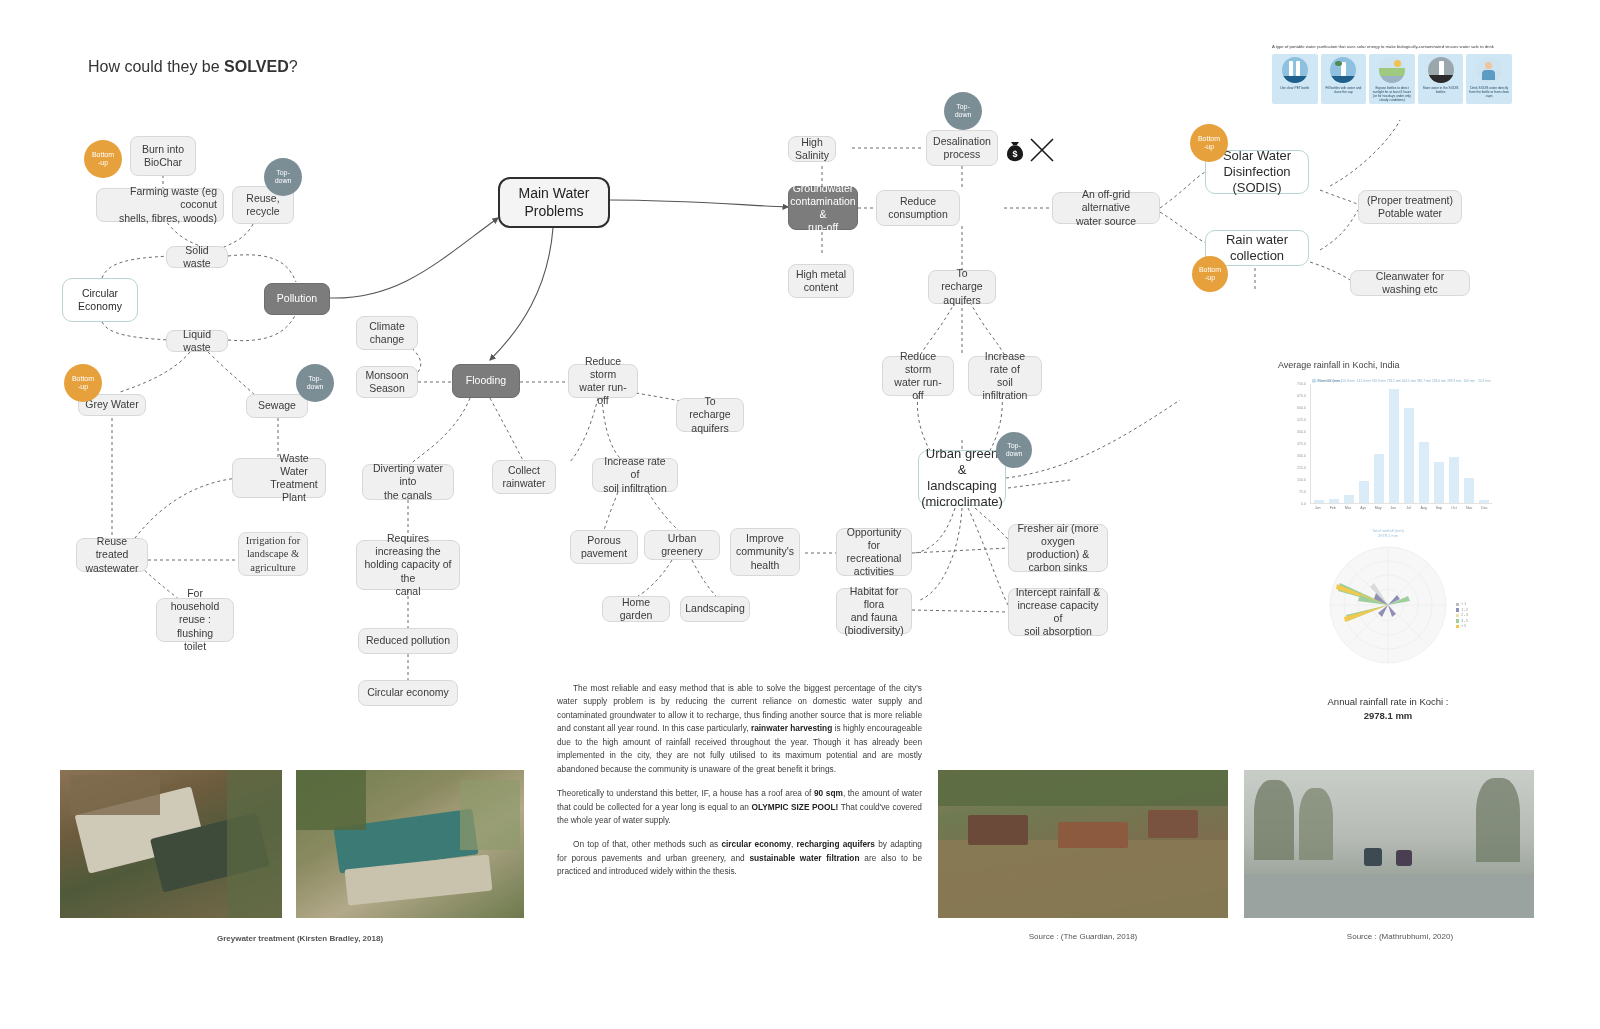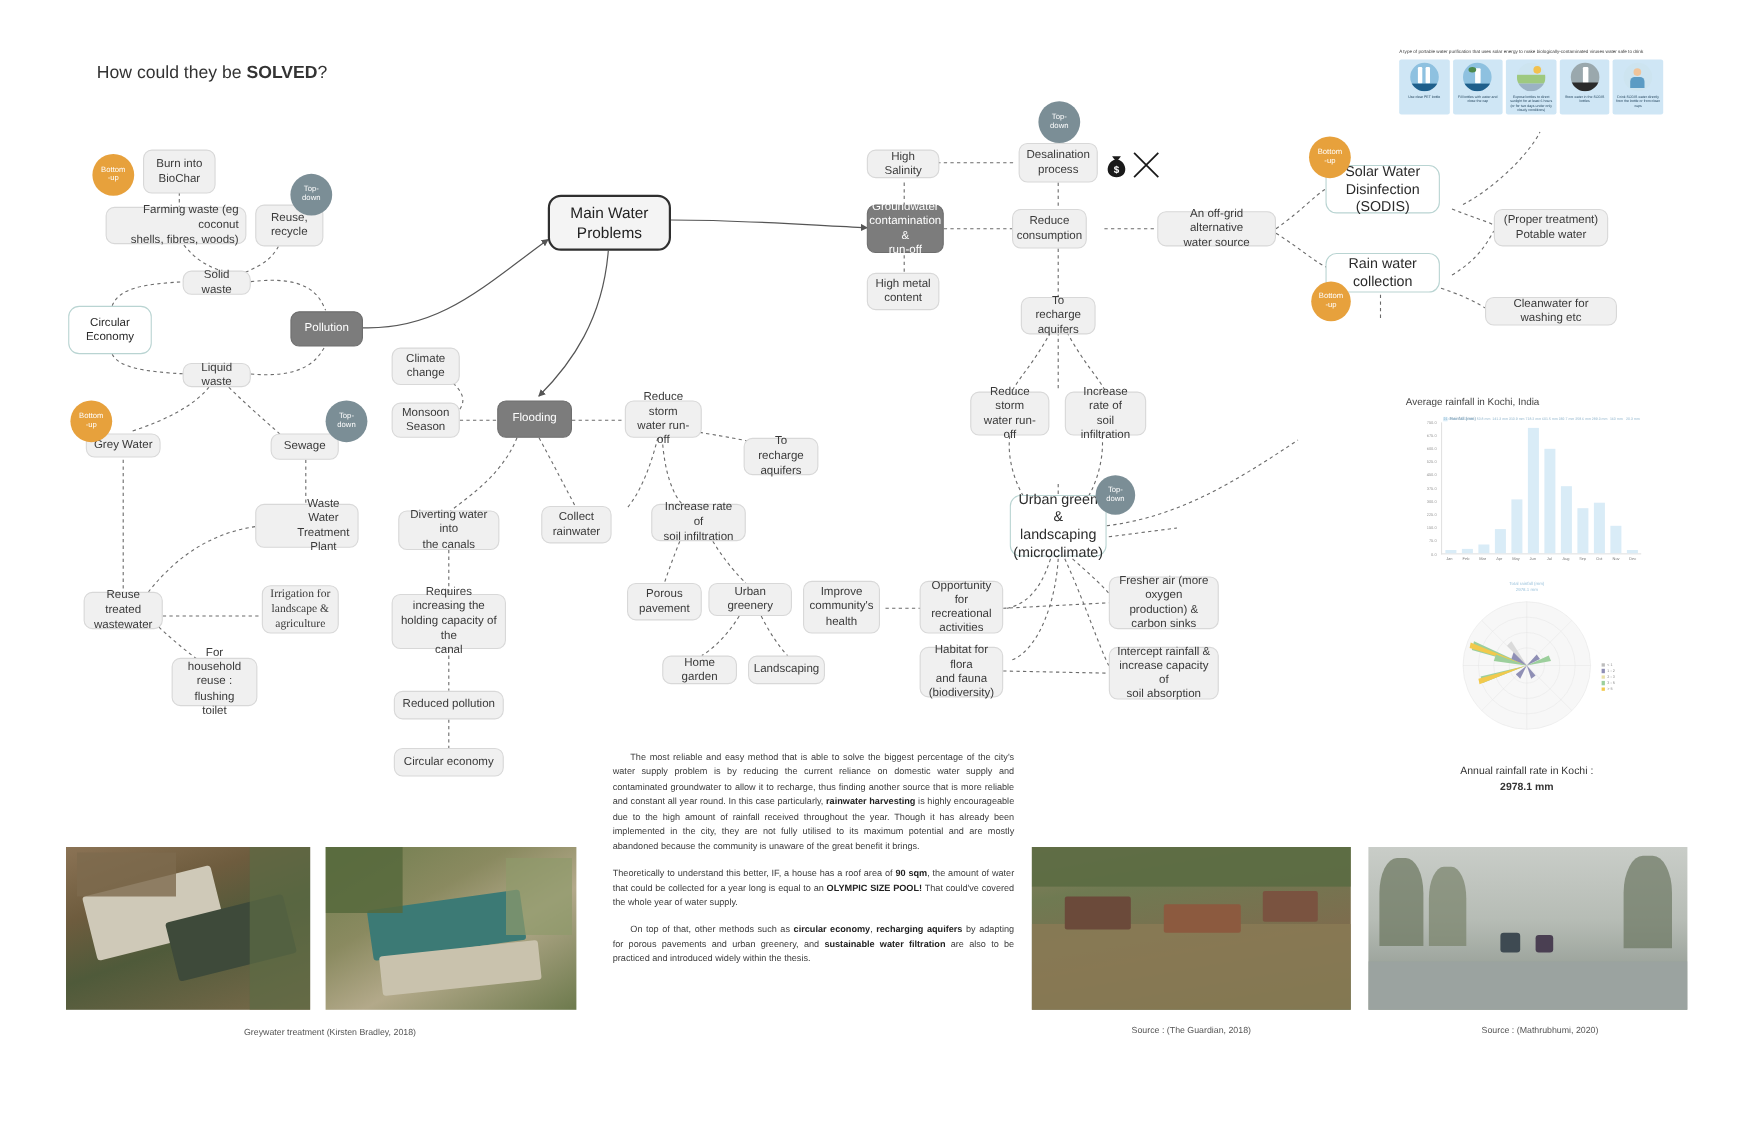--- a/index.html
+++ b/index.html
@@ -254,26 +254,26 @@
 holding capacity of the
 canal</div>
   <div class="node" style="left:358px;top:628px;width:100px;height:26px;">Reduced pollution</div>
   <div class="node" style="left:358px;top:680px;width:100px;height:26px;">Circular economy</div>
   <div class="node" style="left:570px;top:530px;width:68px;height:34px;">Porous
 pavement</div>
   <div class="node" style="left:644px;top:530px;width:76px;height:30px;">Urban greenery</div>
   <div class="node" style="left:602px;top:596px;width:68px;height:26px;">Home garden</div>
   <div class="node" style="left:680px;top:596px;width:70px;height:26px;">Landscaping</div>
 
-  <div class="node" style="left:788px;top:136px;width:66px;height:26px;">High Salinity</div>
-  <div class="node" style="left:788px;top:248px;width:66px;height:34px;">High metal
+  <div class="node" style="left:788px;top:136px;width:48px;height:26px;">High Salinity</div>
+  <div class="node" style="left:788px;top:264px;width:66px;height:34px;">High metal
 content</div>
   <div class="node" style="left:926px;top:130px;width:72px;height:36px;">Desalination
 process</div>
-  <div class="node" style="left:920px;top:190px;width:68px;height:36px;">Reduce
+  <div class="node" style="left:876px;top:190px;width:84px;height:36px;">Reduce
 consumption</div>
   <div class="node" style="left:1052px;top:192px;width:108px;height:32px;">An off-grid alternative
 water source</div>
   <div class="node" style="left:928px;top:270px;width:68px;height:34px;">To recharge
 aquifers</div>
   <div class="node" style="left:882px;top:356px;width:72px;height:40px;">Reduce storm
 water run-off</div>
   <div class="node" style="left:968px;top:356px;width:74px;height:40px;">Increase rate of
 soil infiltration</div>
   <div class="node teal big" style="left:918px;top:450px;width:88px;height:56px;">Urban green &amp;
@@ -559,17 +559,17 @@
   </div>
   <div class="photo" style="left:1244px;top:770px;width:290px;height:148px;background:linear-gradient(180deg,#c9cdc8 0%,#b6bcb5 45%,#9aa29a 75%,#8f968e 100%);">
     <div style="position:absolute;left:10px;top:10px;width:40px;height:80px;background:#6f7a63;opacity:0.75;border-radius:40% 40% 0 0;"></div>
     <div style="position:absolute;left:55px;top:18px;width:34px;height:72px;background:#77816a;opacity:0.7;border-radius:40% 40% 0 0;"></div>
     <div style="position:absolute;right:14px;top:8px;width:44px;height:84px;background:#6e7864;opacity:0.72;border-radius:40% 40% 0 0;"></div>
     <div style="position:absolute;left:0;bottom:0;width:100%;height:44px;background:#9ba3a0;"></div>
     <div style="position:absolute;left:120px;top:78px;width:18px;height:18px;background:#3e4a52;border-radius:3px;"></div>
     <div style="position:absolute;left:152px;top:80px;width:16px;height:16px;background:#4a3f52;border-radius:3px;"></div>
   </div>
 
-  <div class="caption" style="left:180px;top:934px;width:240px;">Greywater treatment (Kirsten Bradley, 2018)</div>
+  <div class="caption" style="left:180px;top:934px;width:240px;font-weight:bold;">Greywater treatment (Kirsten Bradley, 2018)</div>
   <div class="caption" style="left:1000px;top:932px;width:166px;">Source : (The Guardian, 2018)</div>
   <div class="caption" style="left:1310px;top:932px;width:180px;">Source : (Mathrubhumi, 2020)</div>
 
 </div>
 
 </body></html>

